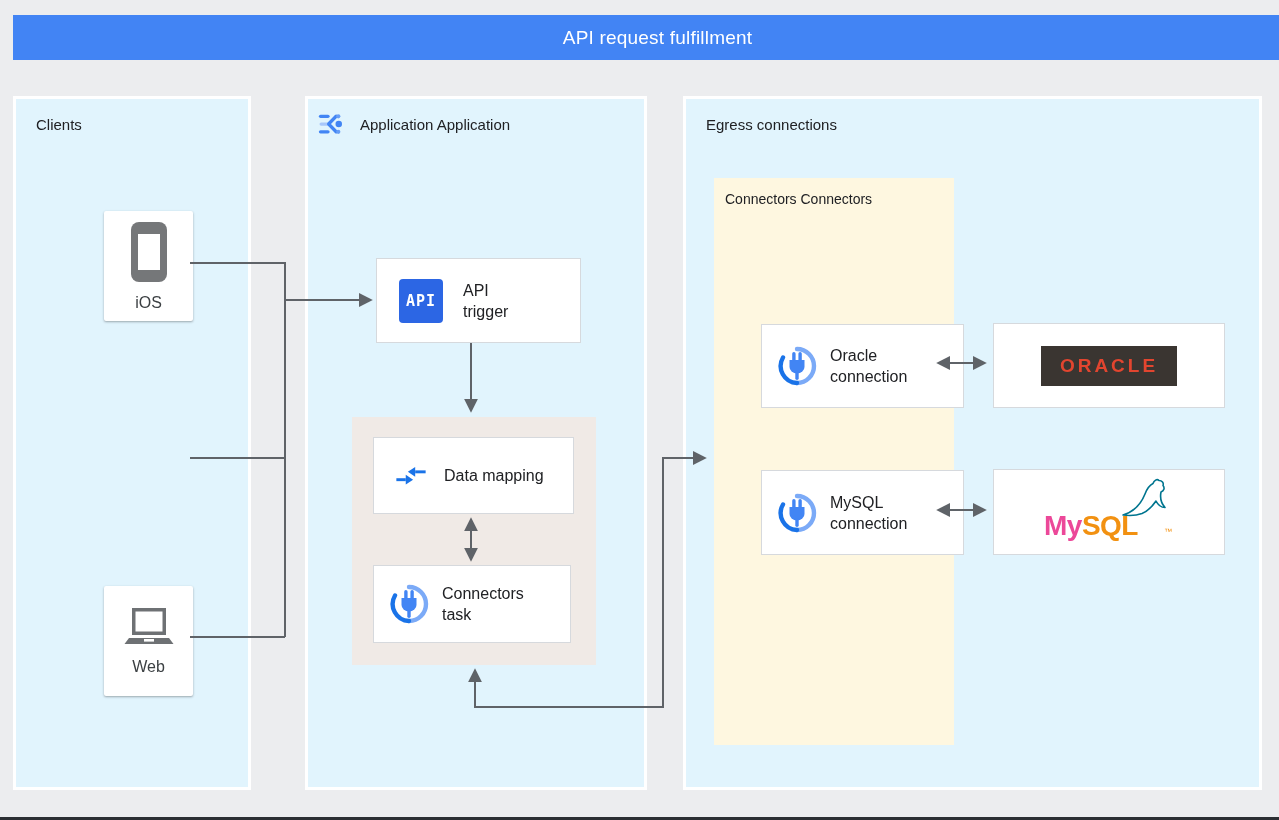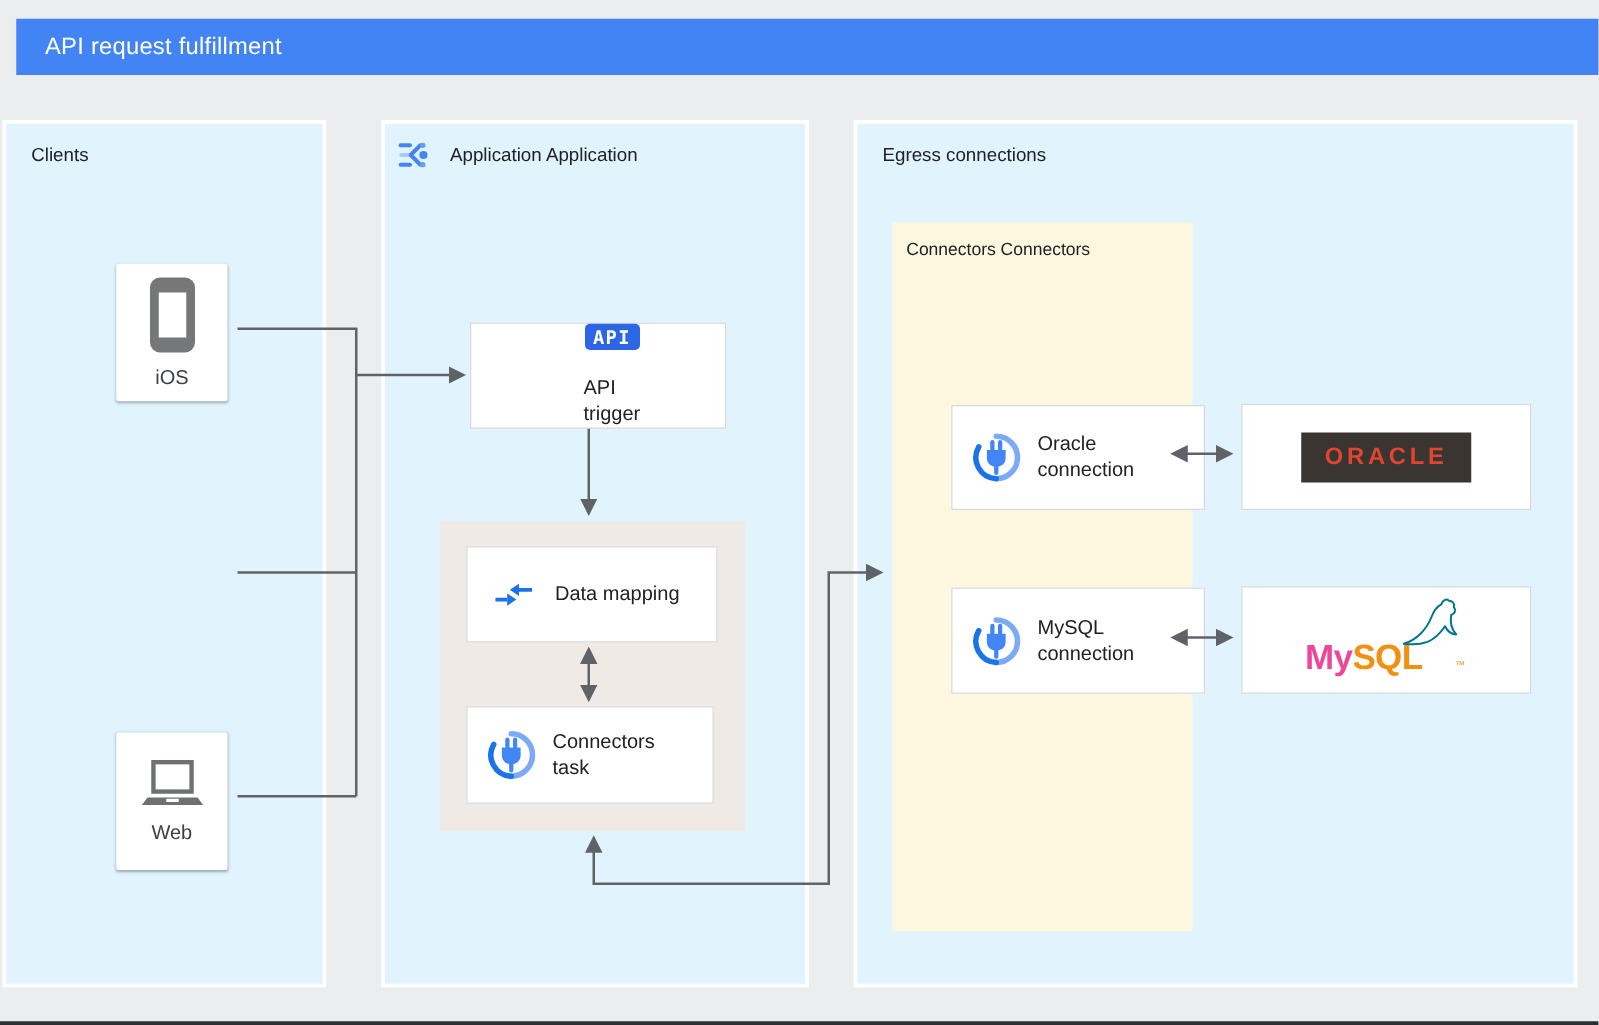--- a/index.html
+++ b/index.html
@@ -7,26 +7,27 @@
   body { font-family:"Liberation Sans", sans-serif; color:#202124; }
   .canvas {
     position:relative; width:1279px; height:820px;
     background:#ECEDEF; overflow:hidden;
   }
   .titlebar {
     position:absolute; left:13px; top:15px; width:1266px; height:45px;
     background:#4284F4; color:#FFFFFF; font-size:19px;
     display:flex; align-items:center; padding-left:23px; font-weight:400;
     letter-spacing:.2px;
+    justify-content:center;
   }
   .panel {
     position:absolute; top:96px; height:694px;
     background:#E1F4FD; border:3px solid #FFFFFF;
   }
-  .panel-clients { left:2px;  width:259px; }
+  .panel-clients { left:13px;  width:238px; }
   .panel-appint  { left:305px; width:342px; }
   .panel-egress  { left:683px; width:579px; }
   .panel-label {
     position:absolute; left:20px; top:17px; font-size:15px; color:#202124;
   }
   .panel-header {
     position:absolute; left:10px; top:10px; display:flex; align-items:center; gap:12px;
   }
   .panel-header .hdr-label { font-size:15px; color:#202124; }
 
@@ -48,21 +49,21 @@
     background:#F0EAE6;
   }
   .group-yellow {
     position:absolute; left:28px; top:79px; width:240px; height:567px;
     background:#FEF7E0;
   }
   .group-yellow .group-label {
     position:absolute; left:11px; top:13px; font-size:14px; color:#202124;
   }
 
-  .node-api      { left:376px; top:258px; width:205px; height:85px; padding-left:22px; gap:20px;flex-direction:column; }
+  .node-api      { left:376px; top:258px; width:205px; height:85px; padding-left:22px; gap:20px; }
   .node-datamap  { left:373px; top:437px; width:201px; height:77px; padding-left:21px; gap:17px; }
   .node-contask  { left:373px; top:565px; width:198px; height:78px; padding-left:15px; gap:13px; }
   .node-oracle   { left:47px;  top:146px; width:203px; height:84px; padding-left:15px; gap:13px; }
   .node-mysql    { left:47px;  top:292px; width:203px; height:85px; padding-left:15px; gap:13px; }
 
   .logo-card {
     position:absolute; background:#FFFFFF; border:1px solid #D6D9DD;
     display:flex; align-items:center; justify-content:center;
   }
   .logo-oracle { left:307px; top:224px; width:232px; height:85px; }

